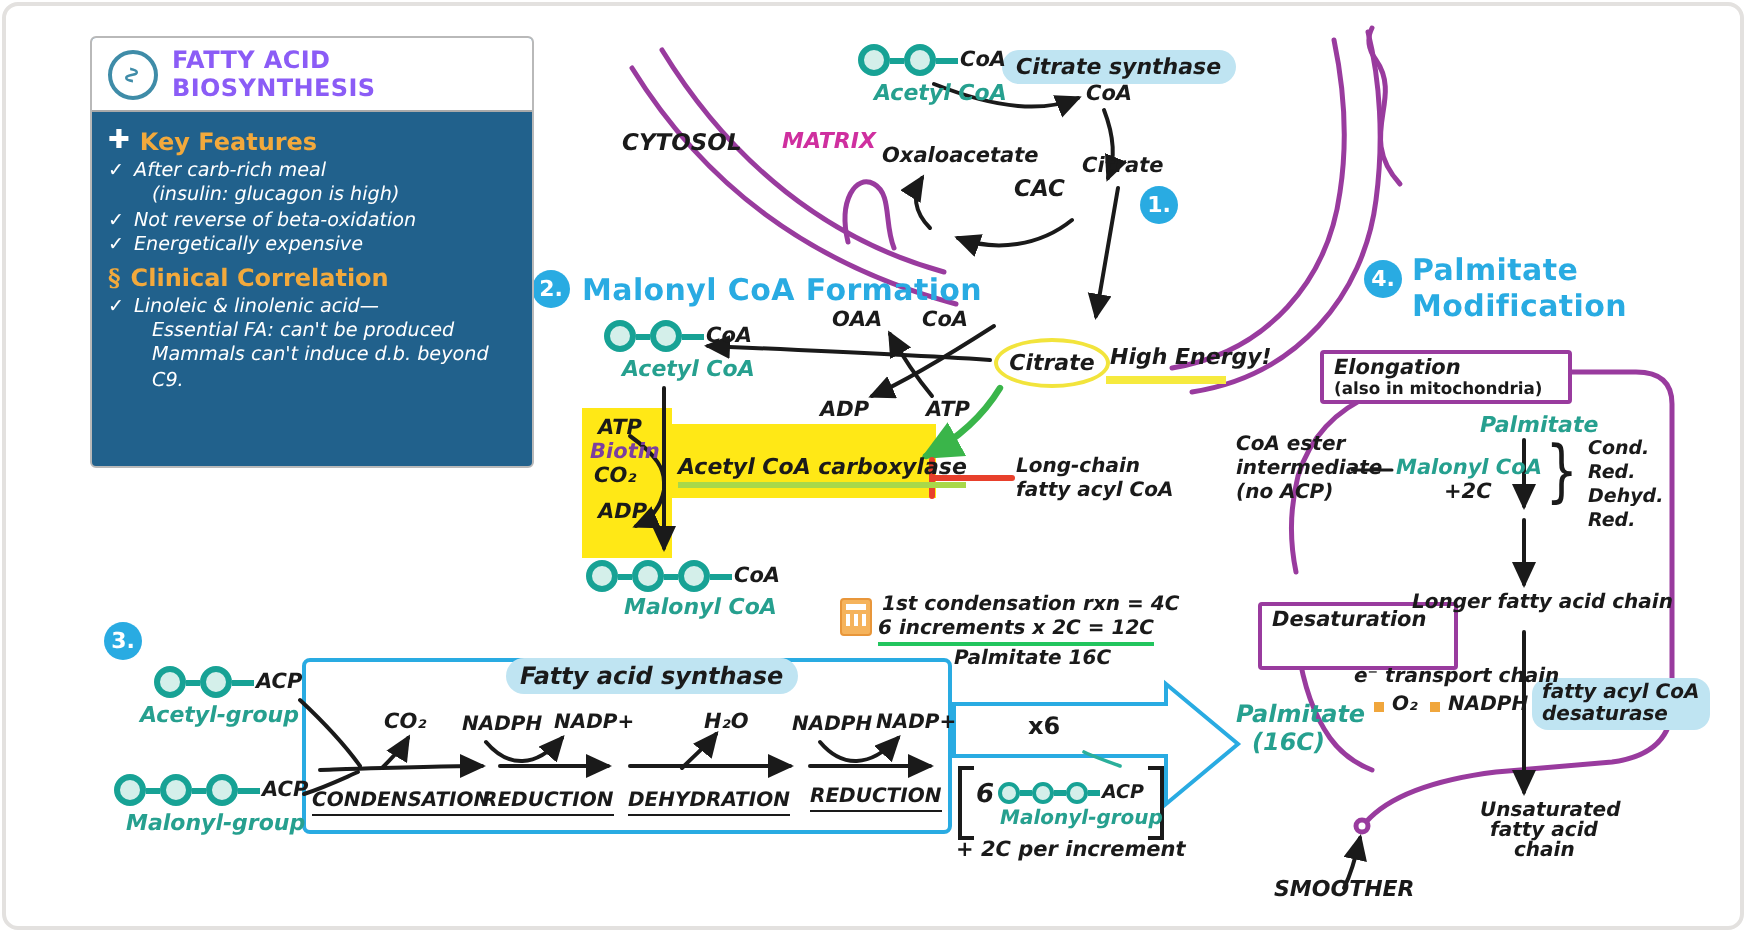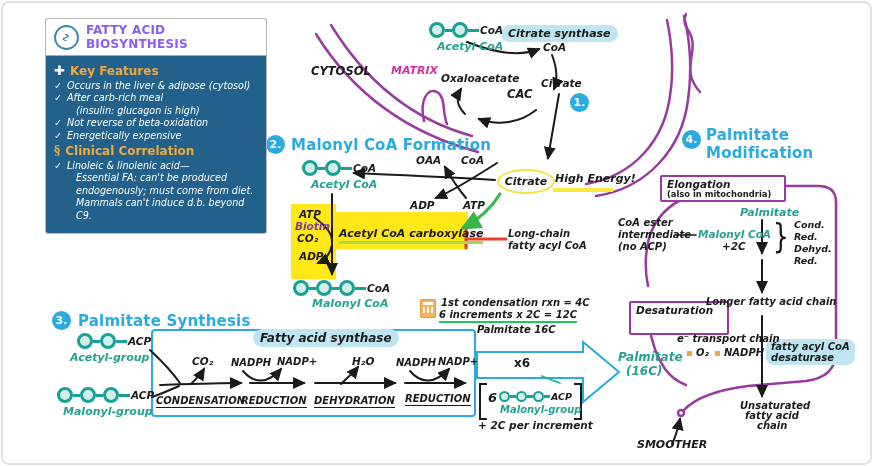--- a/index.html
+++ b/index.html
@@ -146,32 +146,30 @@
   <div class="card">
     <div class="card-head">
       <span class="card-icon">∿</span>
       <span class="card-title">FATTY ACID BIOSYNTHESIS</span>
     </div>
     <div class="card-body">
       <div class="gold-h">
         <span class="plus-ic">✚</span>
         <span>Key Features</span>
       </div>
-      <div class="feat ck">Occurs in the liver &amp; adipose (cytosol)</div>
       <div class="feat ck">After carb-rich meal</div>
       <div class="feat ind">(insulin: glucagon is high)</div>
       <div class="feat ck">Not reverse of beta-oxidation</div>
       <div class="feat ck">Energetically expensive</div>
       <div class="gold-h">
         <span class="squig-ic">§</span>
         <span>Clinical Correlation</span>
       </div>
       <div class="feat ck">Linoleic &amp; linolenic acid—</div>
       <div class="feat ind">Essential FA: can't be produced</div>
-      <div class="feat ind">endogenously; must come from diet.</div>
       <div class="feat ind">Mammals can't induce d.b. beyond C9.</div>
     </div>
   </div>
 
 
   <div class="l" style="left:311px;top:64px;font-size:11.5px">CYTOSOL</div>
   <div class="l mag" style="left:391px;top:64px;font-size:11px">MATRIX</div>
 
   <div class="mol" style="left:429px;top:22px">
     <span class="bead"></span>
@@ -231,21 +229,20 @@
 
   <div class="hl" style="left:420px;top:299px;width:14px;height:17px;background:#f5b35c;border:1.5px solid #e8963a;border-radius:2px;z-index:4">
     <div style="margin:2px;height:3px;background:#fff"></div>
     <div style="margin:2px;height:6px;background:repeating-linear-gradient(90deg,#fff 0 2px,transparent 2px 4px)"></div>
   </div>
   <div class="l" style="left:441px;top:297px;font-size:10px">1st condensation rxn = 4C</div>
   <div class="l" style="left:439px;top:309px;font-size:10px;border-bottom:2px solid #22c55e;padding-bottom:1px">6 increments x 2C = 12C</div>
   <div class="l" style="left:477px;top:324px;font-size:10px">Palmitate 16C</div>
 
   <div class="num" style="left:52px;top:311px">3.</div>
-  <div class="l bh" style="left:78px;top:312px">Palmitate Synthesis</div>
 
   <div class="mol" style="left:77px;top:333px">
     <span class="bead"></span>
       <span class="lk"></span>
     <span class="bead"></span>
       <span class="lk lg"></span>
     <span class="tag">ACP</span>
   </div>
   <div class="l t" style="left:70px;top:351px;font-size:11px">Acetyl-group</div>
 

